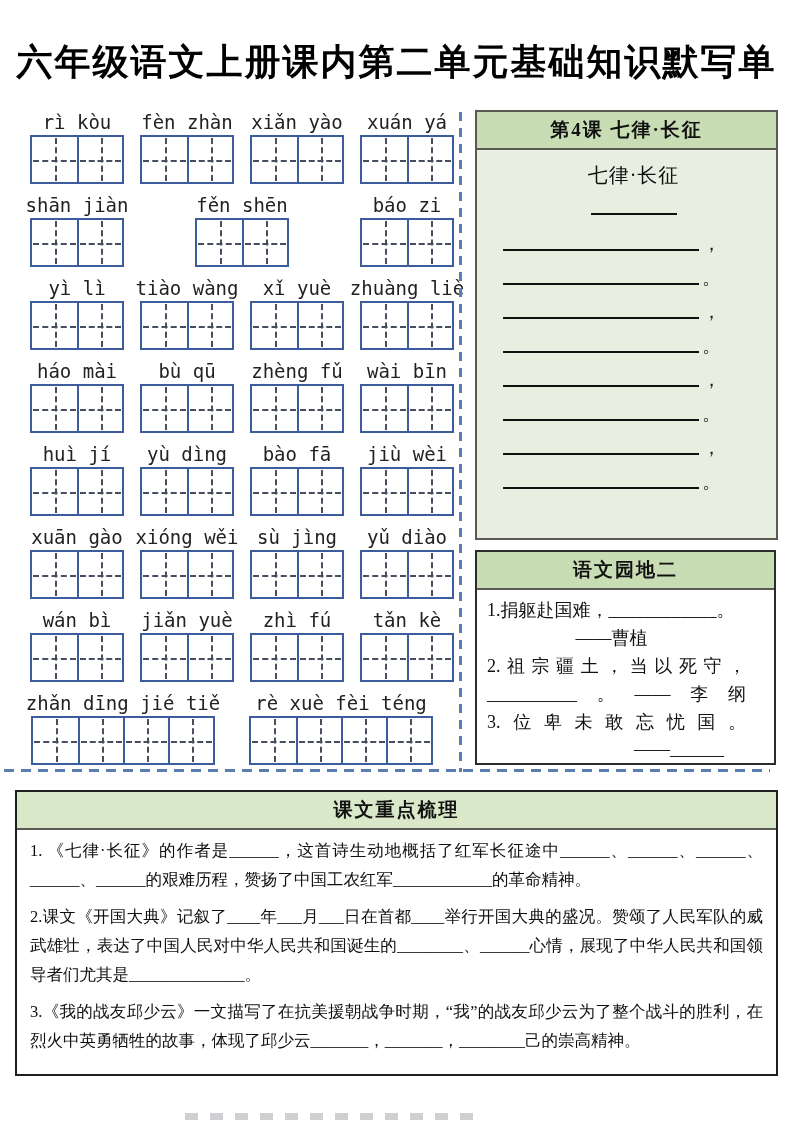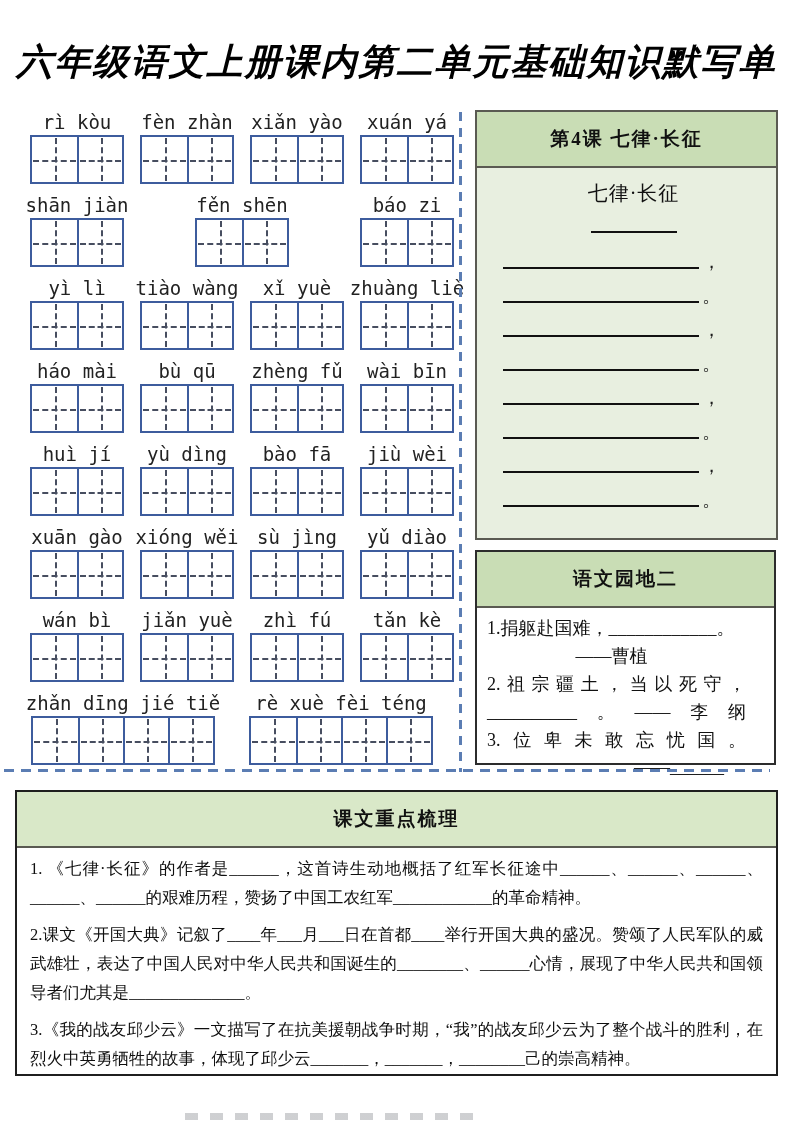--- a/index.html
+++ b/index.html
@@ -13,21 +13,20 @@
     color:#1c1c1c;
     overflow:hidden;
   }
 
   
   .page-title {
     position:absolute; left:0; top:38px; width:100%;
     text-align:center;
     font-size:36px; font-weight:800; letter-spacing:2px;
     color:#000;
-    font-style:italic;
   }
 
   
   .left-col {
     position:absolute; left:28px; top:110px; width:428px;
     display:flex; flex-direction:column; gap:9px;
   }
   .prow { display:flex; justify-content:space-between; align-items:flex-end; }
   .prow.last { justify-content:flex-start; gap:28px; }
   .word { display:flex; flex-direction:column; align-items:center; }
@@ -58,21 +57,21 @@
   .hsep {
     position:absolute; left:4px; top:769px; width:766px; height:3px;
     background:repeating-linear-gradient(90deg,#5b7db3 0 10px,transparent 10px 17px);
   }
 
   
   .panel { position:absolute; border:2px solid #5a5a52; background:#fff; }
   .panel-header {
     background:#c9ddb5; border-bottom:2px solid #5a5a52;
     text-align:center; font-size:19px; font-weight:600;
-    letter-spacing:2px; padding:14px 0; color:#111;
+    letter-spacing:2px; padding:5px 0; color:#111;
   }
   .lesson-panel { left:475px; top:110px; width:303px; height:430px; background:#e8efe0; }
   .lesson-body { padding:8px 12px 0 26px; }
   .poem-title { text-align:center; font-size:20px; letter-spacing:1px; margin-top:4px; color:#111; }
   .short-line { width:86px; height:2px; background:#111; margin:24px auto 2px auto; }
   .pline { display:flex; align-items:flex-end; height:34px; }
   .pline .blank { flex:0 0 196px; border-bottom:2px solid #111; height:1px; }
   .pline .punct { font-size:19px; line-height:14px; margin-left:3px;
                   font-family:"Liberation Serif",serif; }
 

